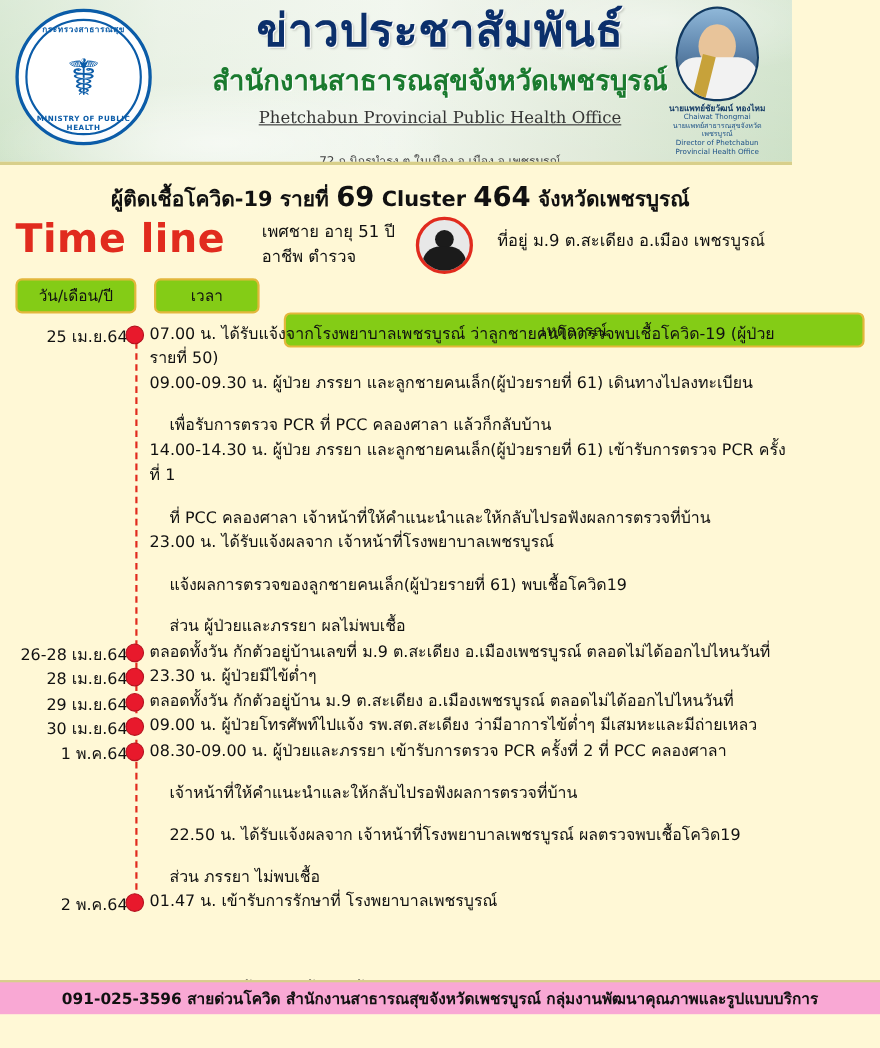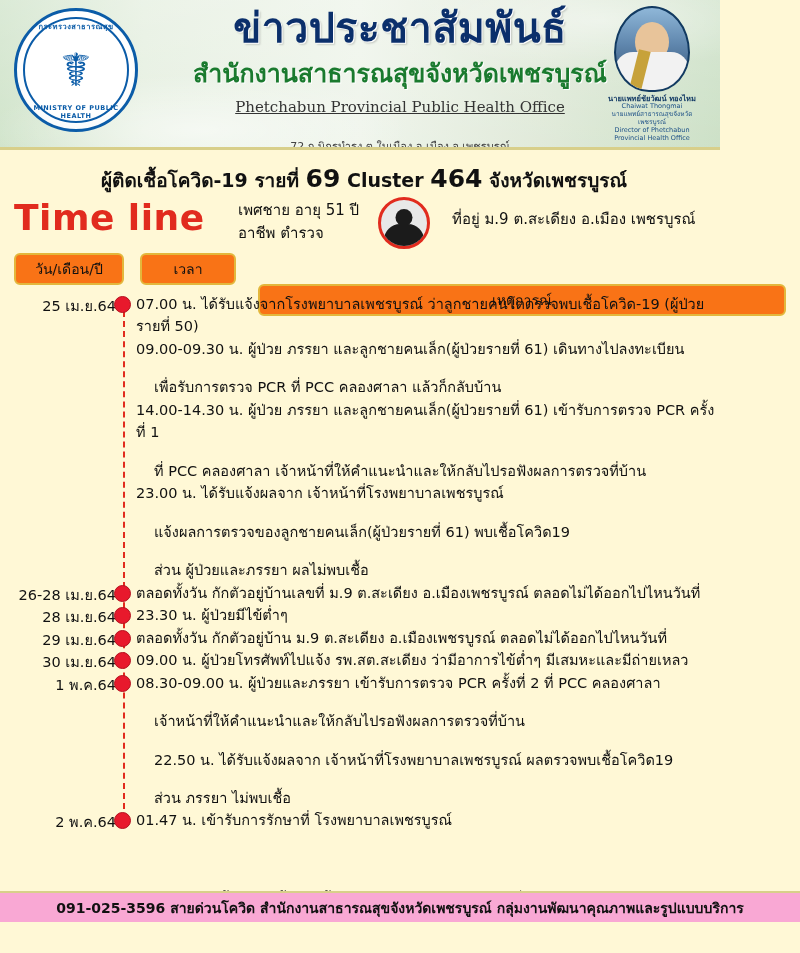--- a/index.html
+++ b/index.html
@@ -143,21 +143,21 @@
   .avatar .shoulders { position:absolute; left:50%; bottom:-2px; transform:translateX(-50%); width:40px; height:24px; border-radius:16px 16px 0 0; background:#1b1b1b; }
   .pt-addr {
     position:absolute; left: 440px; top: 10px; font-size: 15px; color:#111;margin-left:12px;
   }
 
   
   .colhdr { position:relative; height: 34px; margin-top: 2px; }
   .colhdr .cell {
     position:absolute; top:0; height: 32px;
     border: 2px solid #e3b73c; border-radius: 6px;
-    background: #f97316;
+    background: #84cc16;
     display:flex; align-items:center; justify-content:center;
     font-size: 14px; color:#111;
   }
   .c1 { left: 14px; width: 110px; }
   .c2 { left: 140px; width: 96px; }
   .c3 { left: 258px; width: 528px; margin-top: 31px; }
 
   
   .rows { position:relative; margin-top: 6px; height: 560px; }
   .vline {

